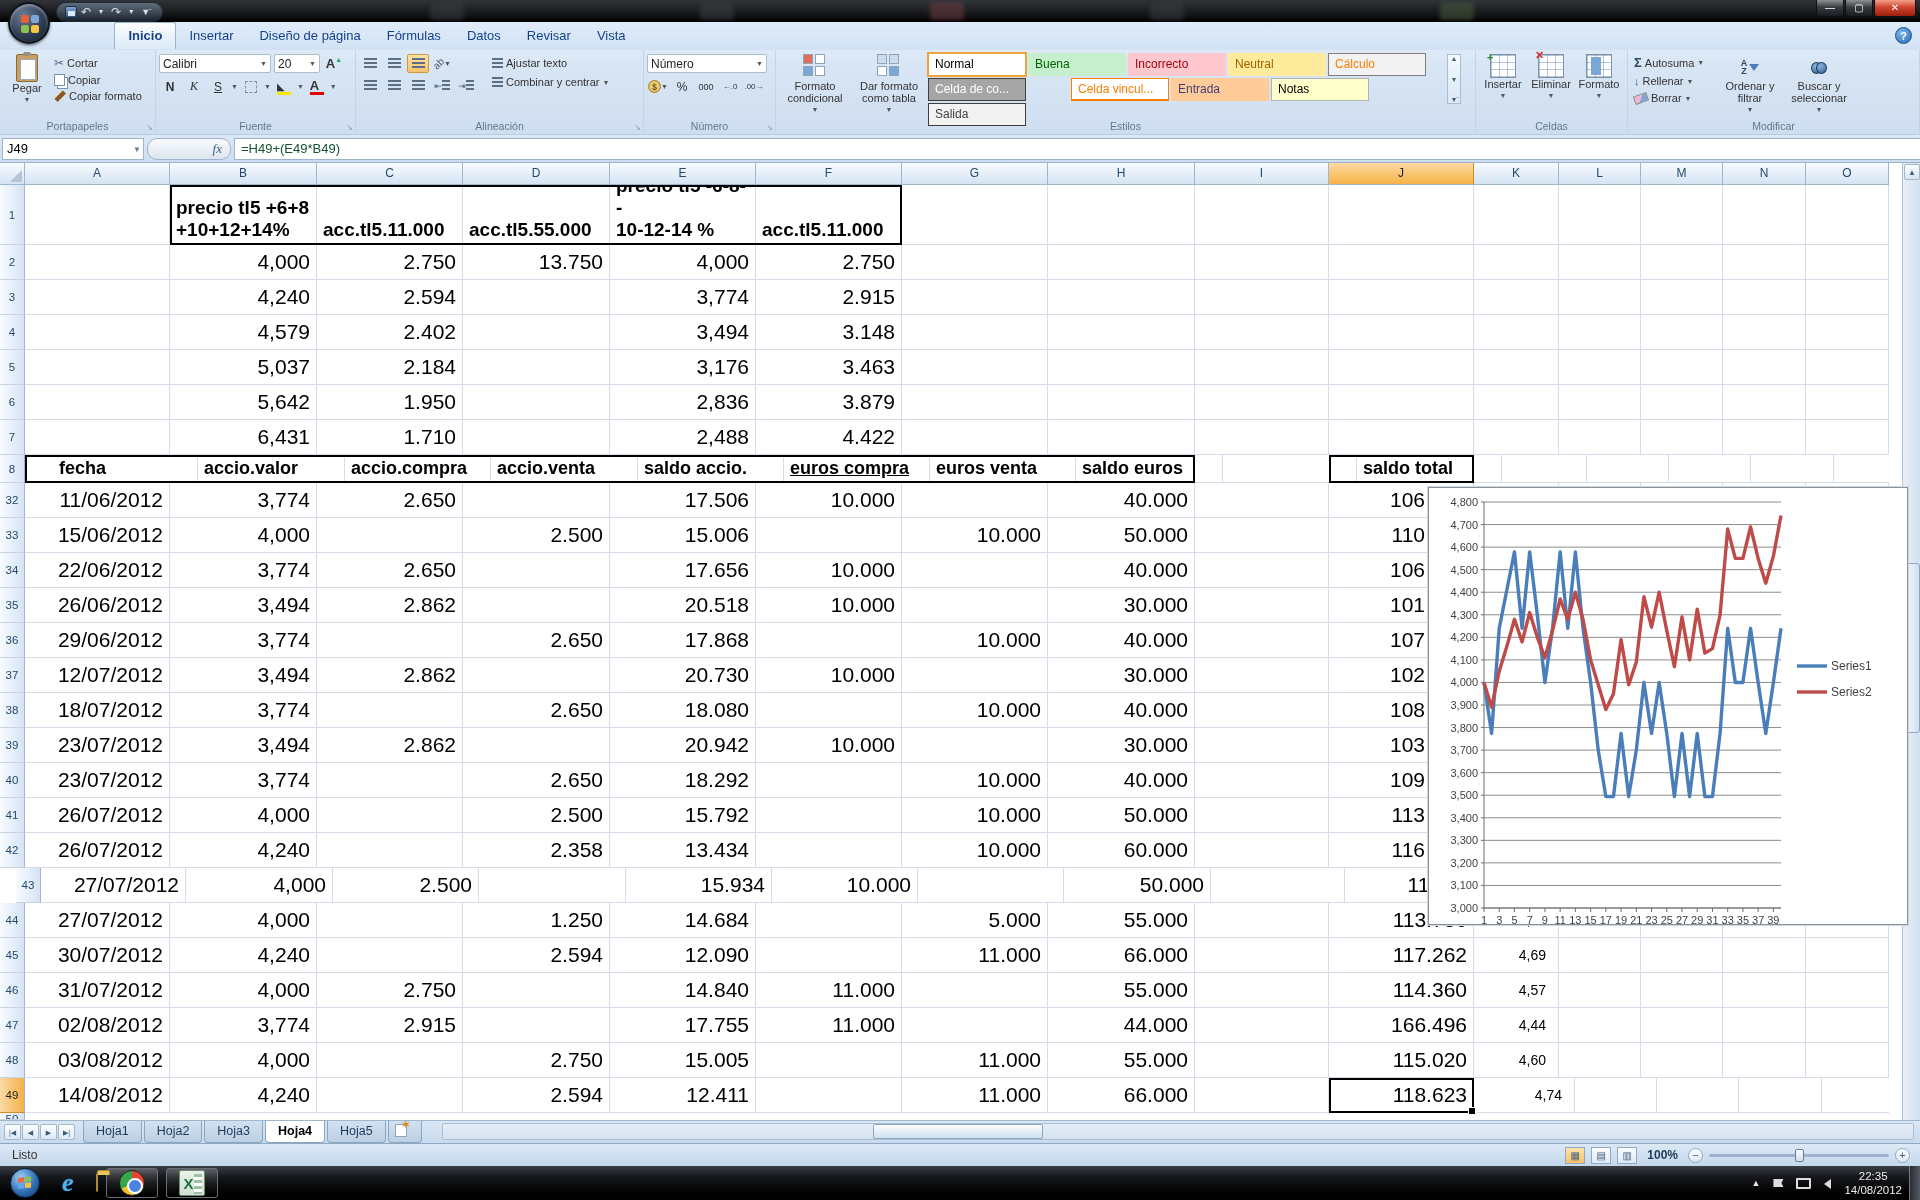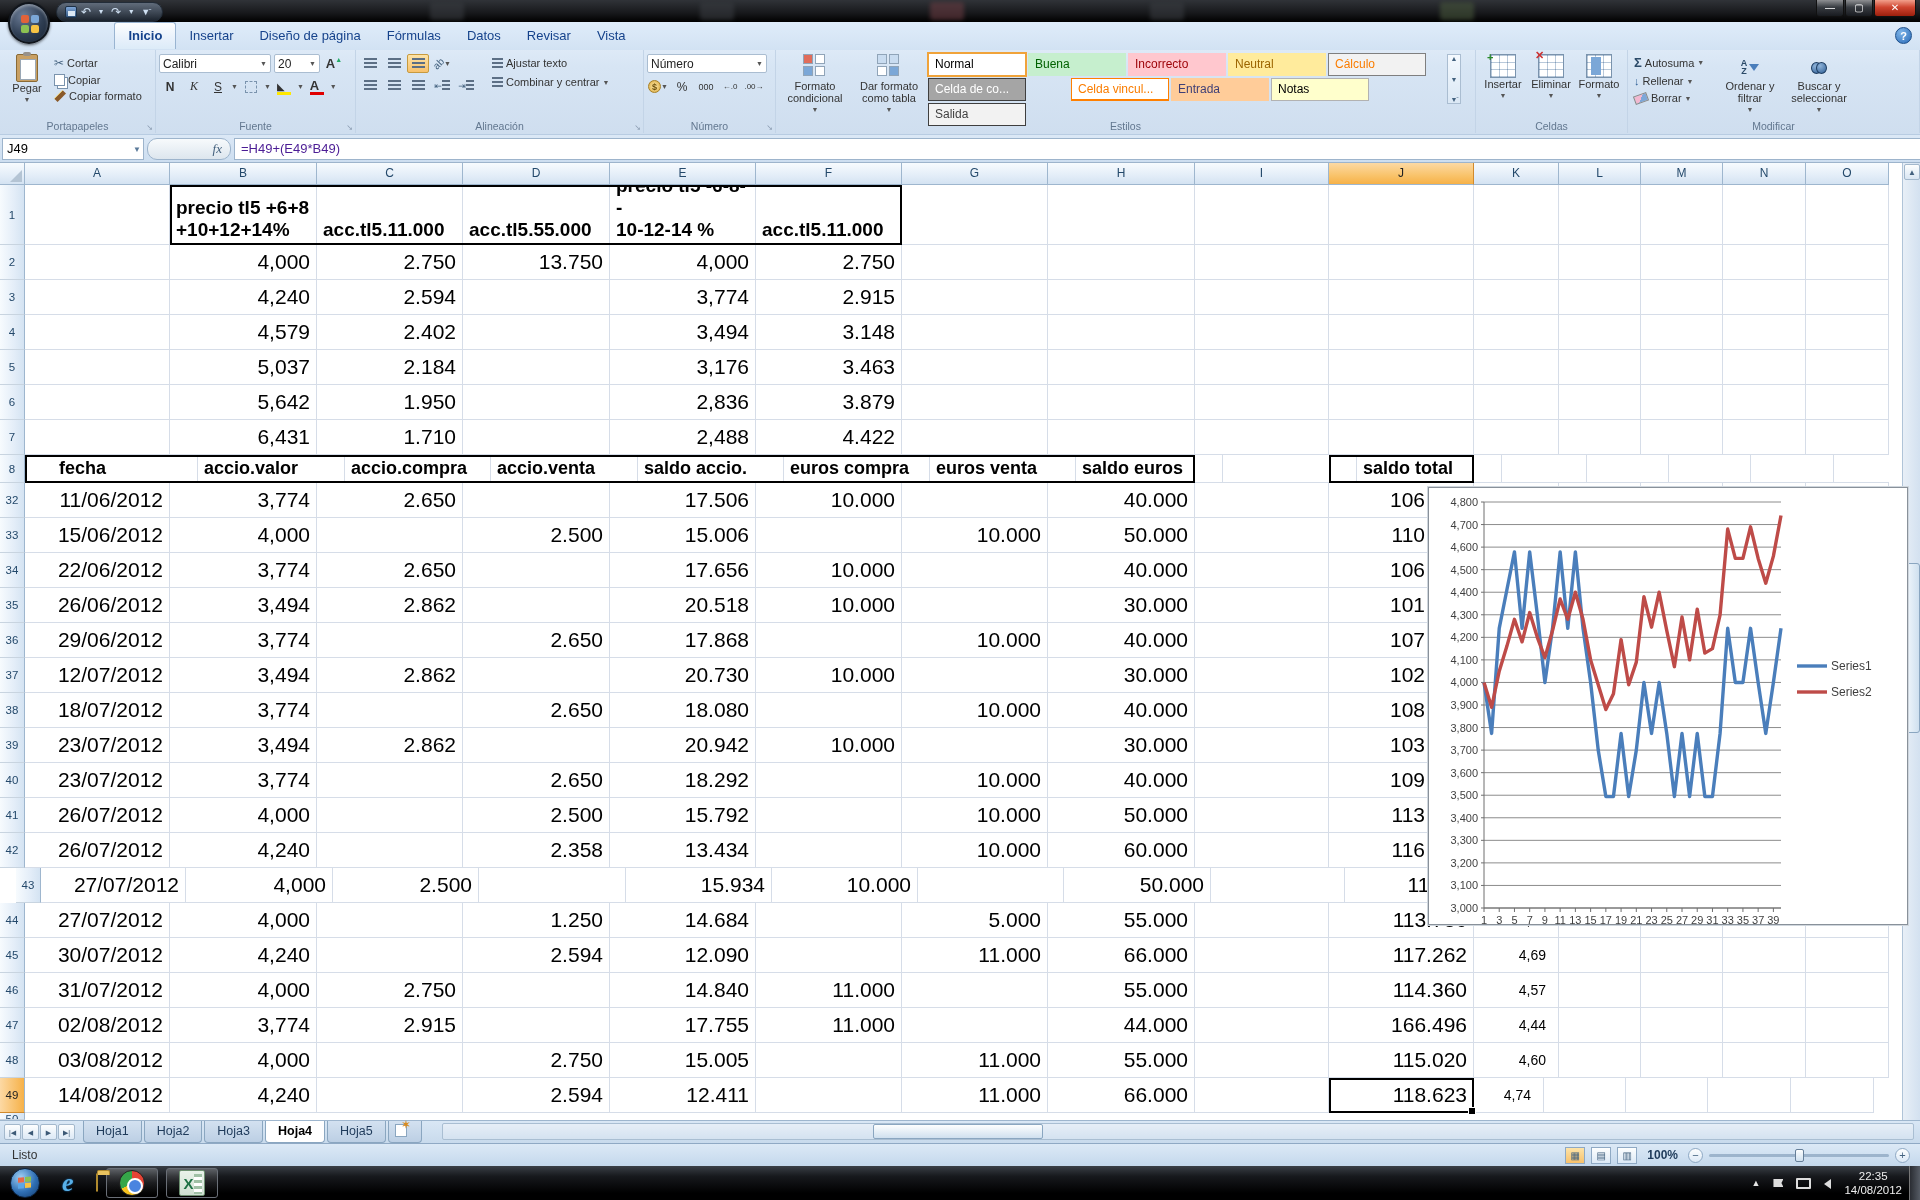--- a/index.html
+++ b/index.html
@@ -65,21 +65,21 @@
   
   #formulabar { position:absolute; left:0; top:135px; width:1920px; height:28px;
     background:linear-gradient(#dbe8f6,#cddef0); border-bottom:1px solid #9db4cc; display:flex; align-items:center; }
   #namebox { width:142px; height:22px; background:#fff; border:1px solid #9db4cc; margin-left:2px; font-size:13px;
     padding:2px 4px; position:relative; }
   #namebox .dd { position:absolute; right:2px; top:6px; font-size:8px; color:#5a7astrip; color:#5a7a9a; }
   #fxcapsule { width:84px; height:22px; margin-left:3px; border:1px solid #9db4cc; border-radius:10px;
     background:linear-gradient(#f7fafc,#dde6ee); display:flex; align-items:center; justify-content:flex-end; padding:0 8px;
     font-style:italic; font-size:13px; color:#44617e; font-family:"Liberation Serif",serif; }
   #formulafield { flex:1; height:22px; background:#fff; border:1px solid #9db4cc; border-right:none; margin-left:3px;
-    font-size:13px; padding:2px 6px; color:#4c1d95; }
+    font-size:13px; padding:2px 6px; color:#14532d; }
 
   
   #grid { position:absolute; left:0; top:163px; width:1889px; height:957px; background:#fff; overflow:hidden; }
   .g-hrow { display:flex; height:22px; }
   .g-h { flex:none; background:linear-gradient(#f7fbfe,#e3edf8 60%,#d4e3f2); border-right:1px solid #9eb6ce;
     border-bottom:1px solid #9eb6ce; font-size:12px; color:#24496b; text-align:center; line-height:21px; }
   .g-h.selcol { background:linear-gradient(#fcd9a4,#f9c36a 60%,#f6b148); border-right:1px solid #d18a2d; color:#222; }
   .g-corner { position:relative; }
   .g-corner::after { content:""; position:absolute; right:2px; bottom:2px; border-style:solid; border-width:0 0 12px 12px;
     border-color:transparent transparent #b4c4d4 transparent; }
@@ -635,21 +635,21 @@
         <div class="g-c" style="width: 83px;"></div>
         <div class="g-c" style="width: 83px;"></div>
       </div>
       <div class="g-row" style="height: 28px;">
         <div class="g-rh">8</div>
         <div class="g-c r8 bold left" style="width: 145px; margin-left: 28px;">fecha</div>
         <div class="g-c r8 bold left" style="width: 147px;">accio.valor</div>
         <div class="g-c r8 bold left" style="width: 146px;">accio.compra</div>
         <div class="g-c r8 bold left" style="width: 147px;">accio.venta</div>
         <div class="g-c r8 bold left" style="width: 146px;">saldo accio.</div>
-        <div class="g-c r8 bold left" style="width: 146px;">euros compra</div>
+        <div class="g-c r8 bold left" style="width: 146px; text-decoration: underline;">euros compra</div>
         <div class="g-c r8 bold left" style="width: 146px;">euros venta</div>
         <div class="g-c r8 bold left" style="width: 147px;">saldo euros</div>
         <div class="g-c r8 bold left" style="width: 134px;"></div>
         <div class="g-c r8 bold left" style="width: 145px;">saldo total</div>
         <div class="g-c r8 bold left" style="width: 85px;"></div>
         <div class="g-c r8 bold left" style="width: 82px;"></div>
         <div class="g-c r8 bold left" style="width: 82px;"></div>
         <div class="g-c r8 bold left" style="width: 83px;"></div>
         <div class="g-c r8 bold left" style="width: 83px;"></div>
       </div>
@@ -964,21 +964,21 @@
         <div class="g-c" style="width: 145px;">14/08/2012</div>
         <div class="g-c" style="width: 147px;">4,240</div>
         <div class="g-c" style="width: 146px;"></div>
         <div class="g-c" style="width: 147px;">2.594</div>
         <div class="g-c" style="width: 146px;">12.411</div>
         <div class="g-c" style="width: 146px;"></div>
         <div class="g-c" style="width: 146px;">11.000</div>
         <div class="g-c" style="width: 147px;">66.000</div>
         <div class="g-c" style="width: 134px;"></div>
         <div class="g-c" style="width: 145px;">118.623</div>
-        <div class="g-c small" style="width: 70px;">4,74</div>
+        <div class="g-c small" style="width: 101px;">4,74</div>
         <div class="g-c" style="width: 82px;"></div>
         <div class="g-c" style="width: 82px;"></div>
         <div class="g-c" style="width: 83px;"></div>
         <div class="g-c" style="width: 83px;"></div>
       </div>
       <div class="g-row" style="height: 7px;">
         <div class="g-rh" style="align-items: flex-start; overflow: hidden;">50</div>
       </div>
       <div class="ovl" style="left: 170px; top: 22px; width: 732px; height: 60px;"></div>
       <div class="ovl" style="left: 25px; top: 292px; width: 1170px; height: 28px;"></div>

